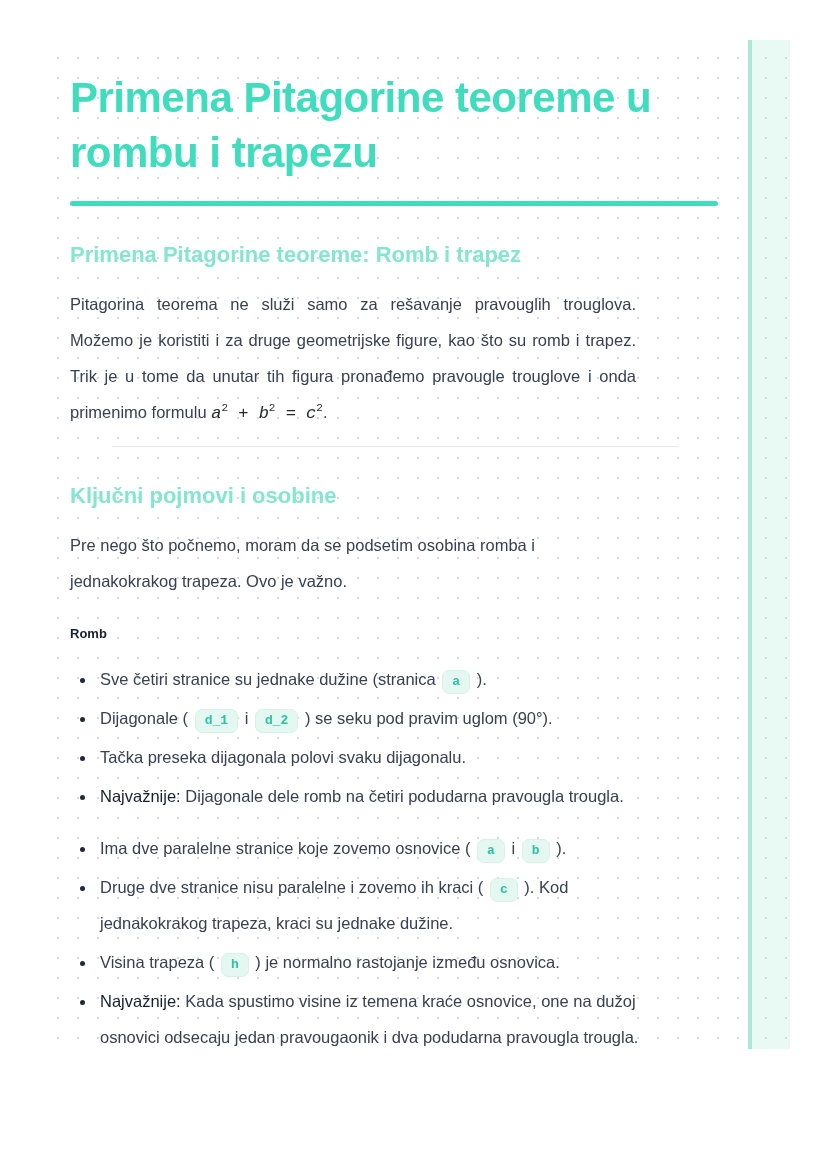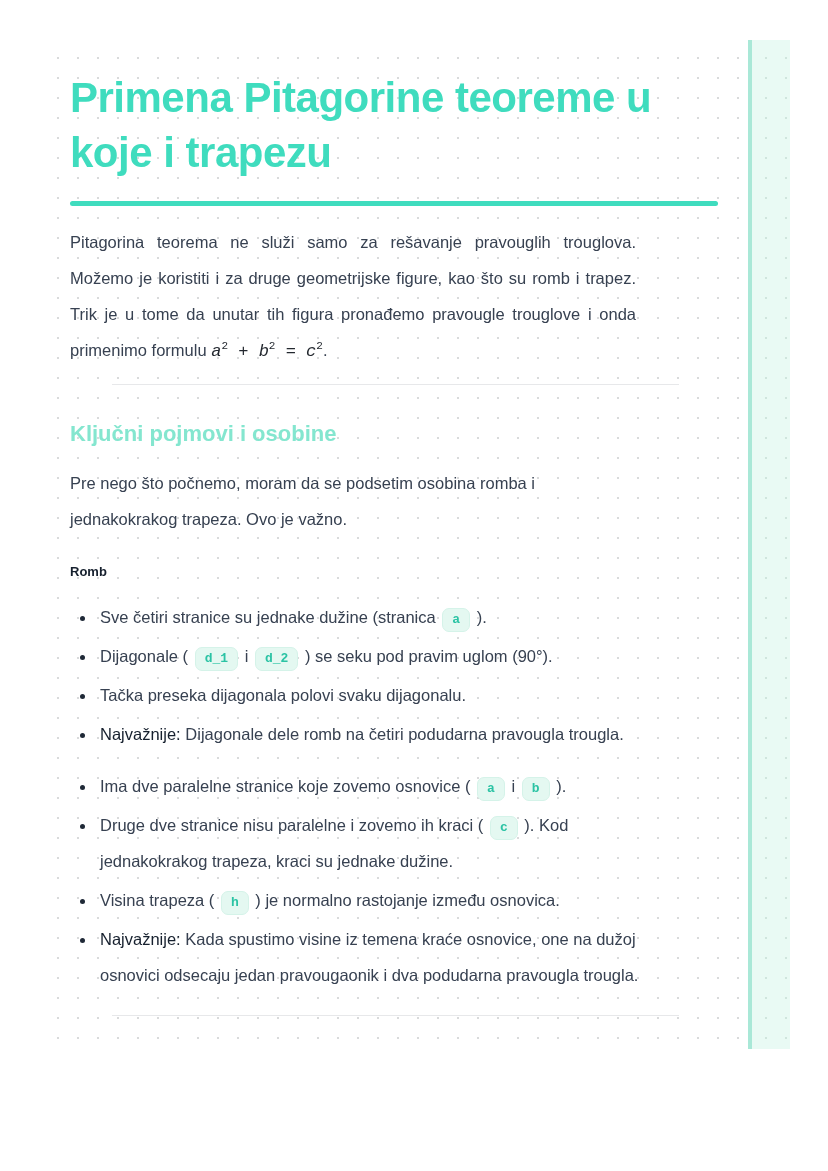--- a/index.html
+++ b/index.html
@@ -60,24 +60,25 @@
 </head>
 <body>
 
 <div class="canvas">
   <div class="page">
     <div class="margin-stripe"></div>
 
     <div class="content">
       <h1 class="doc-title">
         <span>Primena Pitagorine teoreme u</span>
-        <span>koje i trapezu</span>
+        <span>rombu i trapezu</span>
       </h1>
       <div class="title-rule"></div>
 
+      <h2 class="sec">Primena Pitagorine teoreme: Romb i trapez</h2>
       <p class="body just"><span>Pitagorina teorema ne služi samo za rešavanje pravouglih trouglova. Možemo je koristiti i za druge geometrijske figure, kao što su romb i trapez. Trik je u tome da unutar tih figura pronađemo pravougle trouglove i onda primenimo formulu </span><span class="math"><i>a</i><sup>2</sup></span><span class="math"> + </span><span class="math"><i>b</i><sup>2</sup></span><span class="math"> = </span><span class="math"><i>c</i><sup>2</sup></span><span>.</span></p>
 
       <hr class="divider">
 
       <h2 class="sec">Ključni pojmovi i osobine</h2>
       <p class="body">Pre nego što počnemo, moram da se podsetim osobina romba i jednakokrakog trapeza. Ovo je važno.</p>
 
       <h4 class="mini">Romb</h4>
       <ul class="props">
           <li><span>Sve četiri stranice su jednake dužine (stranica </span><code class="badge">a</code><span> ).</span></li>

